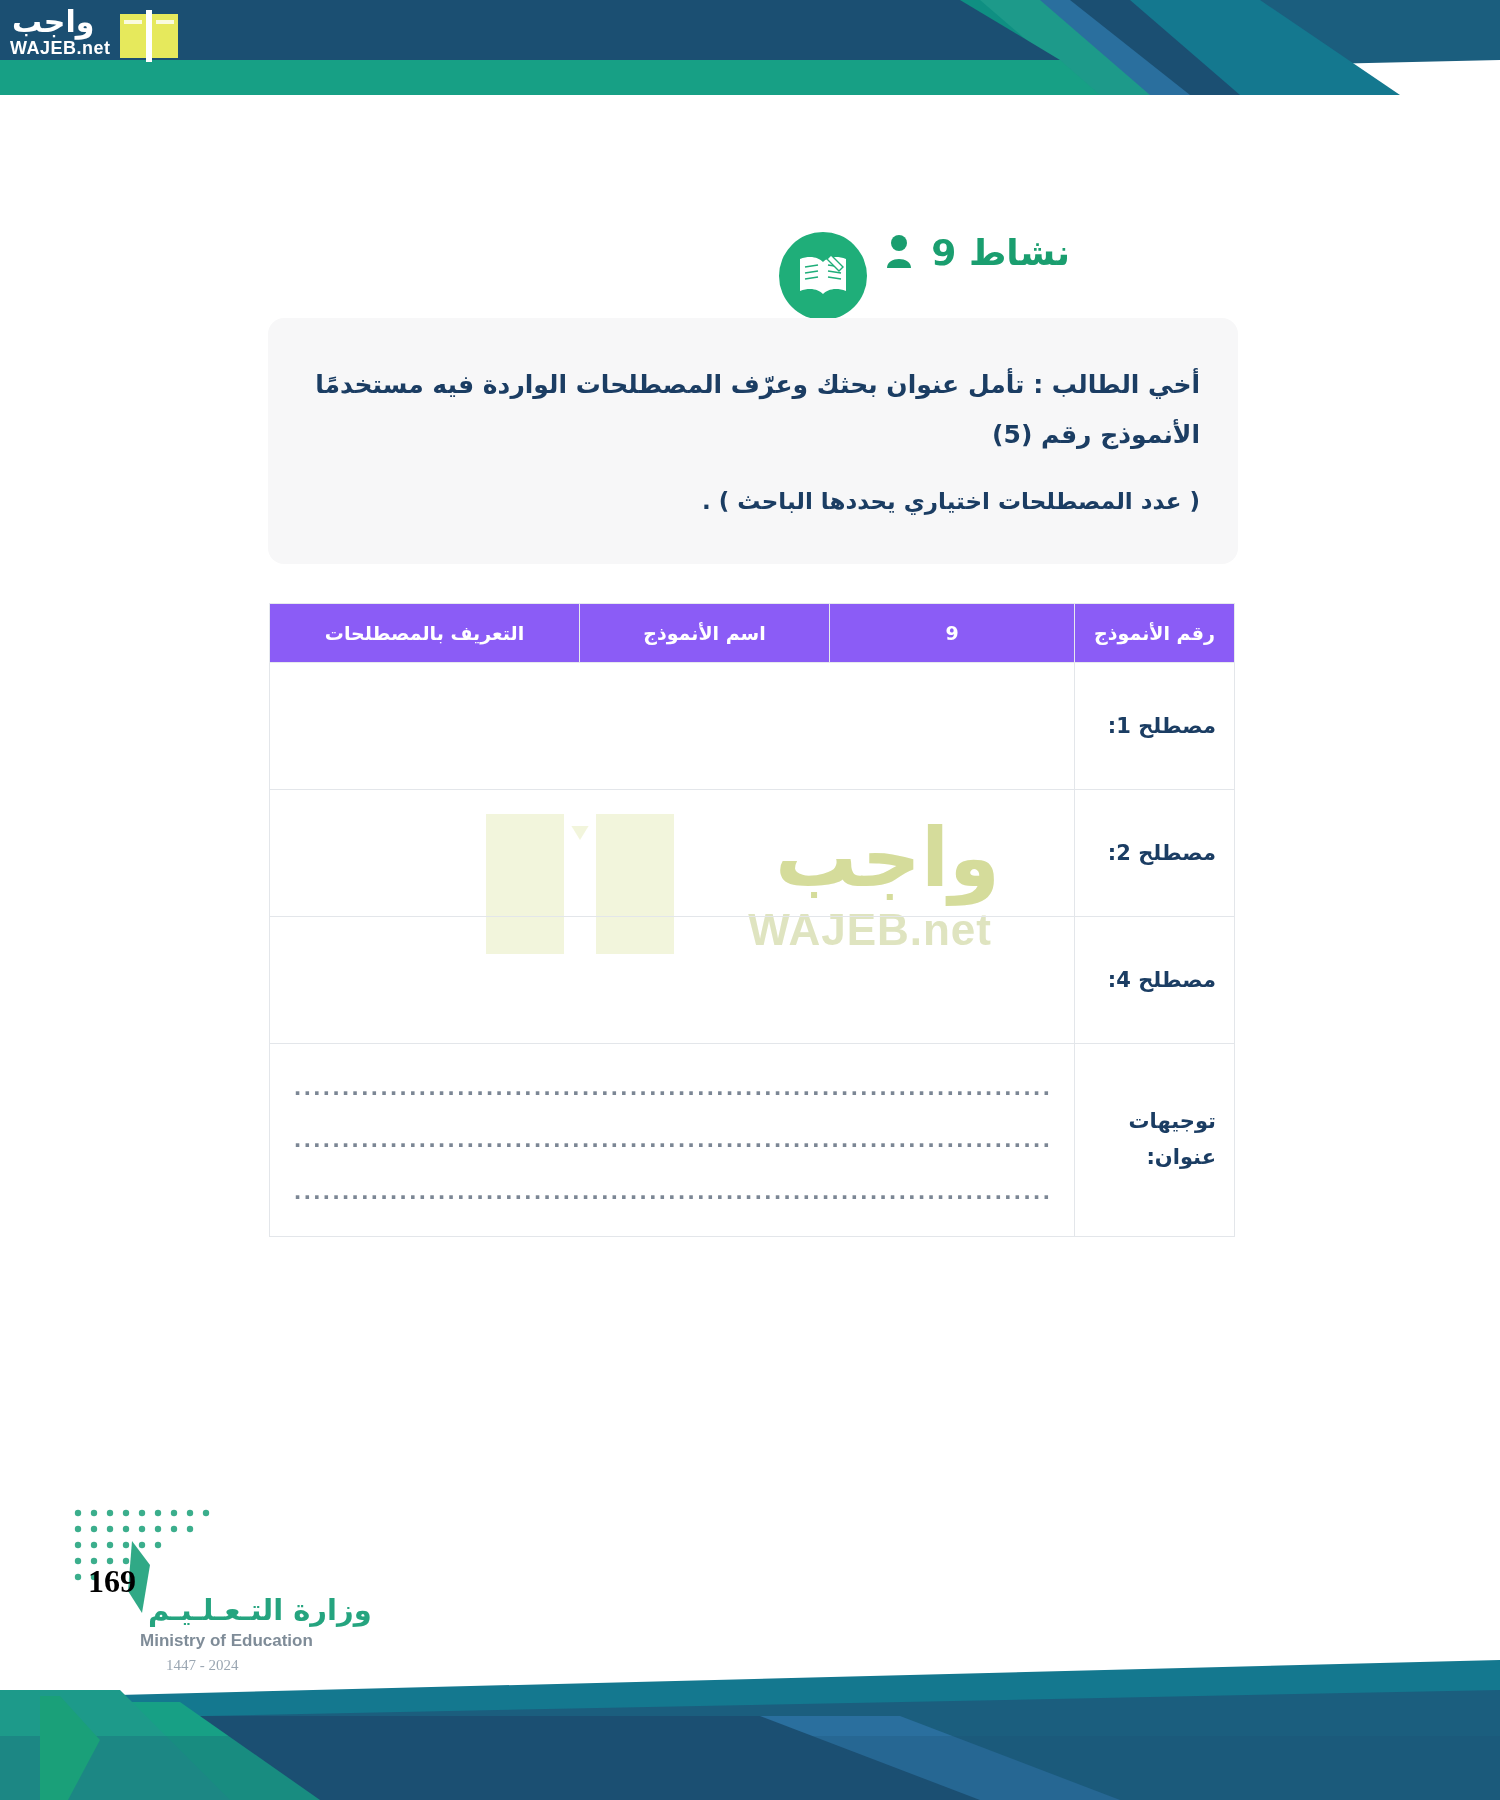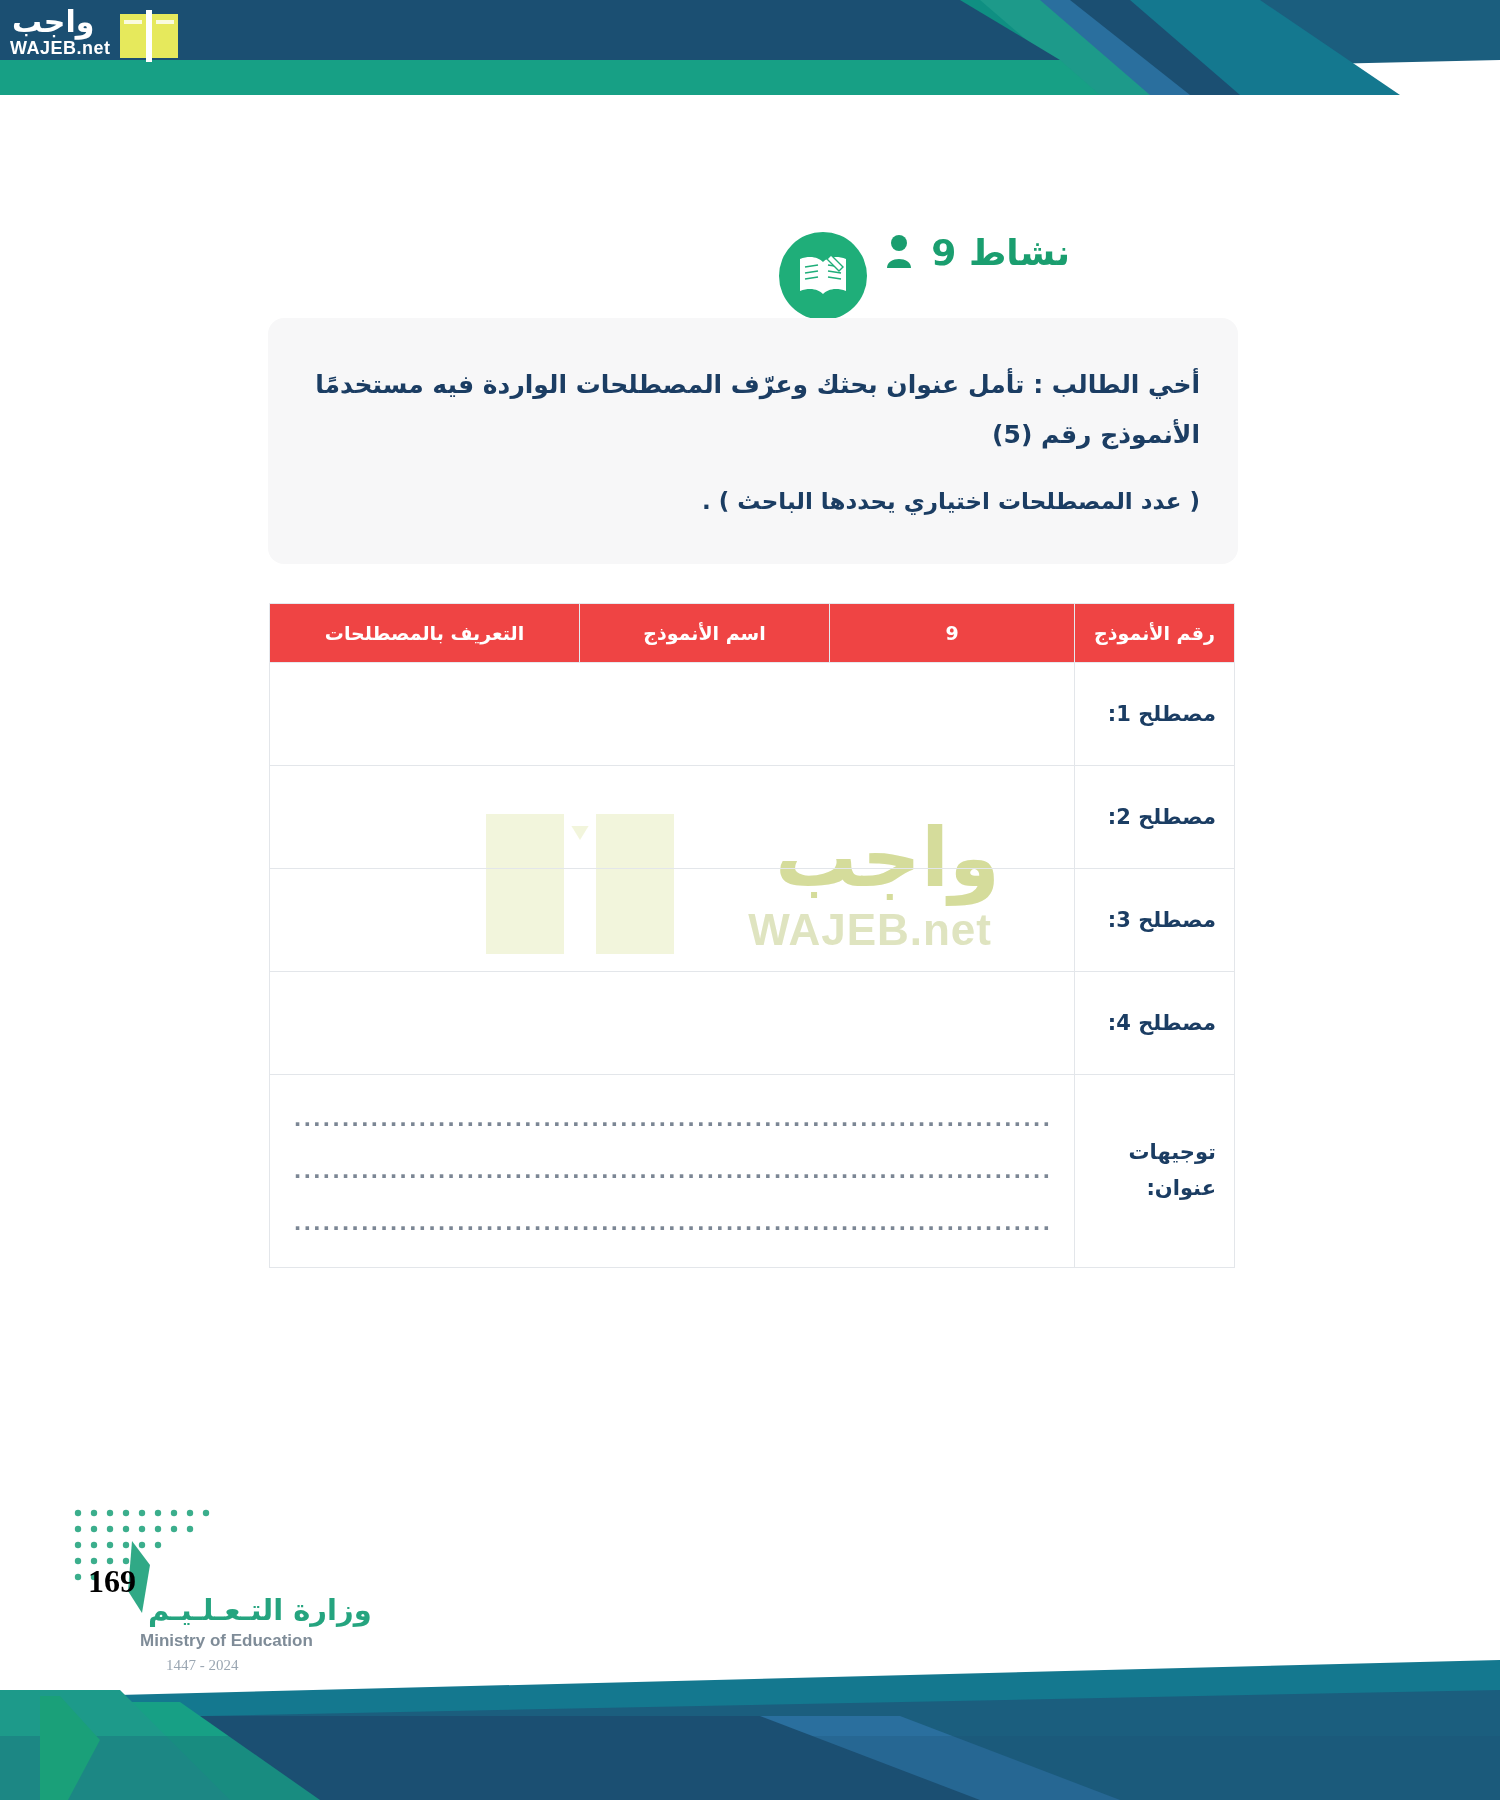--- a/index.html
+++ b/index.html
@@ -137,41 +137,41 @@
     width: 965px;
     z-index: 20;
   }
   table.form {
     border-collapse: collapse;
     width: 100%;
     direction: rtl;
     table-layout: fixed;
   }
   table.form th {
-    background: #ef4444;
+    background: #8b5cf6;
     color: #ffffff;
     font-size: 19px;
     font-weight: bold;
     padding: 18px 10px;
     border: 1px solid #e6e9ee;
     text-align: center;
   }
   table.form td {
     border: 1px solid #e3e6ea;
     background: rgba(255,255,255,0.0);
     height: 94px;
     vertical-align: middle;
     font-size: 21px;
     color: #1b3d63;
     font-weight: bold;
   }
   td.label-cell {
     background: #f7f7f8;
     text-align: right;
-    padding: 4px 18px;
+    padding: 16px 18px;
     width: 160px;
   }
   td.blank-cell {
     background: #fdfdfd;
   }
   td.notes-cell {
     background: #f7f7f8;
     text-align: right;
     padding: 0 18px;
     line-height: 1.7;
@@ -376,24 +376,20 @@
         <th>التعريف بالمصطلحات</th>
       </tr>
     </thead>
     <tbody>
       <tr>
         <td class="label-cell">مصطلح 1:</td>
         <td class="blank-cell" colspan="3"></td>
       </tr>
       <tr>
         <td class="label-cell">مصطلح 2:</td>
-        <td class="blank-cell" colspan="3"></td>
-      </tr>
-      <tr>
-        <td class="label-cell">مصطلح 3:</td>
         <td class="blank-cell" colspan="3"></td>
       </tr>
       <tr>
         <td class="label-cell">مصطلح 4:</td>
         <td class="blank-cell" colspan="3"></td>
       </tr>
       <tr>
         <td class="notes-cell">توجيهات عنوان:</td>
         <td class="dots-cell" colspan="3">
           <div class="dotline">..............................................................................................................</div>

